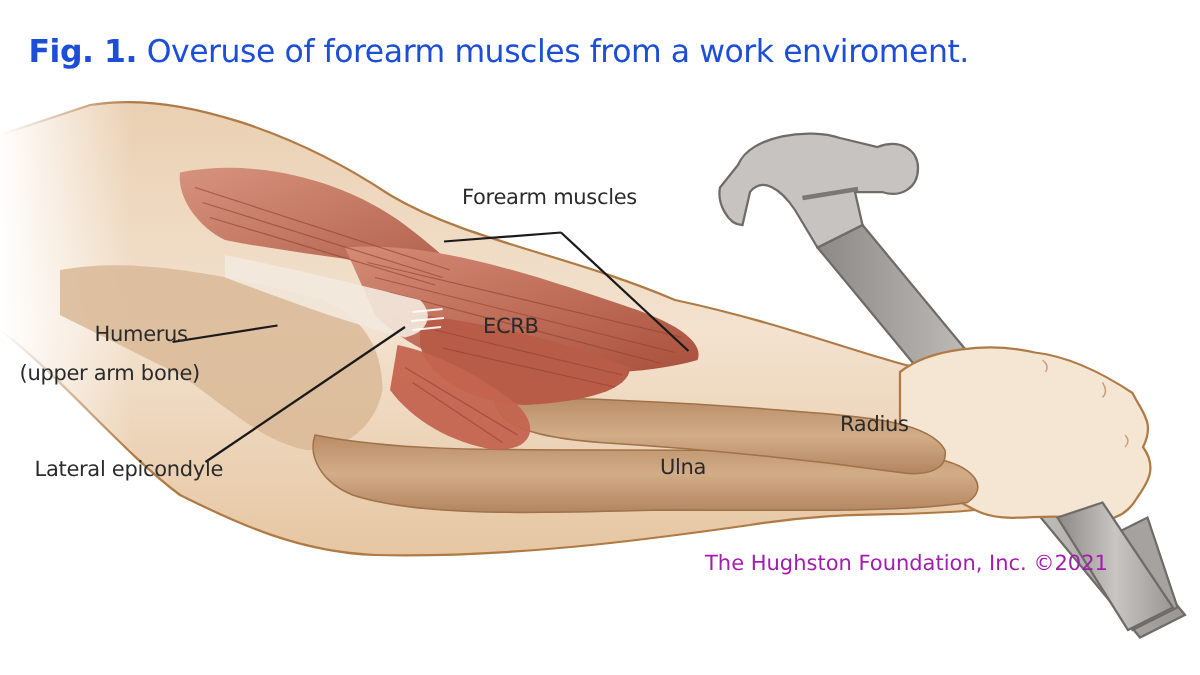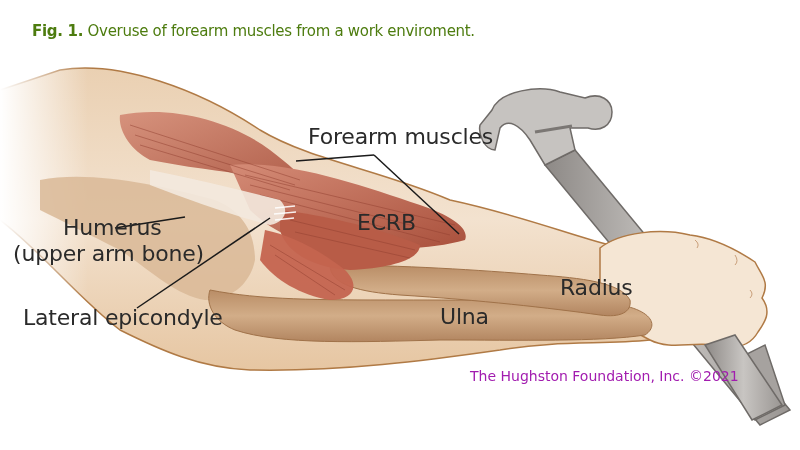--- a/index.html
+++ b/index.html
@@ -1,20 +1,20 @@
 <!DOCTYPE html>
 <html><head>
   <meta charset="utf-8">
   <style>
     html, body { margin: 0; padding: 0; background: #ffffff; }
     body { width: 800px; height: 450px; position: relative; overflow: hidden; font-family: "DejaVu Sans", sans-serif; }
-    .caption { position: absolute; left: 32px; top: 22px; font-size: 15px; color: #4d7c0f; letter-spacing: -0.3px; white-space: nowrap; }
+    .caption { position: absolute; left: 19px; top: 22px; font-size: 21px; color: #1d4ed8; letter-spacing: -0.3px; white-space: nowrap; }
     .caption .fig-num { font-weight: bold; }
     .illustration { position: absolute; left: 0; top: 0; width: 800px; height: 450px; }
-    .label { position: absolute; font-size: 22px; color: #2a2a2a; white-space: nowrap; letter-spacing: -0.2px; }
+    .label { position: absolute; font-size: 14px; color: #2a2a2a; white-space: nowrap; letter-spacing: -0.2px; }
     .credit { position: absolute; font-size: 14px; color: #a21caf; white-space: nowrap; }
   </style>
 </head>
 <body>
 
 <div class="caption">
   <span class="fig-num">Fig. 1.</span>
   <span>Overuse of forearm muscles from a work enviroment.</span>
 </div>
 
@@ -114,18 +114,18 @@
     <line x1="296" y1="161" x2="374" y2="155"></line>
     <line x1="374" y1="155" x2="459" y2="234"></line>
     <line x1="115" y1="228" x2="185" y2="217"></line>
     <line x1="137" y1="308" x2="270" y2="218"></line>
   </g>
 </svg>
 
 <div class="label" style="left:308px; top:124px;">Forearm muscles</div>
 <div class="label" style="left:23px; top:215px;margin-left:40px;">Humerus</div>
 <div class="label" style="left:13px; top:241px;">(upper arm bone)</div>
-<div class="label" style="left:322px; top:210px;margin-left:35px;">ECRB</div>
+<div class="label" style="left:322px; top:210px;">ECRB</div>
 <div class="label" style="left:23px; top:305px;text-align:center;">Lateral epicondyle</div>
 <div class="label" style="left:560px; top:275px;">Radius</div>
 <div class="label" style="left:440px; top:304px;">Ulna</div>
 
 <div class="credit" style="left:470px; top:368px;">The Hughston Foundation, Inc. ©2021</div>
 
 </body></html>

